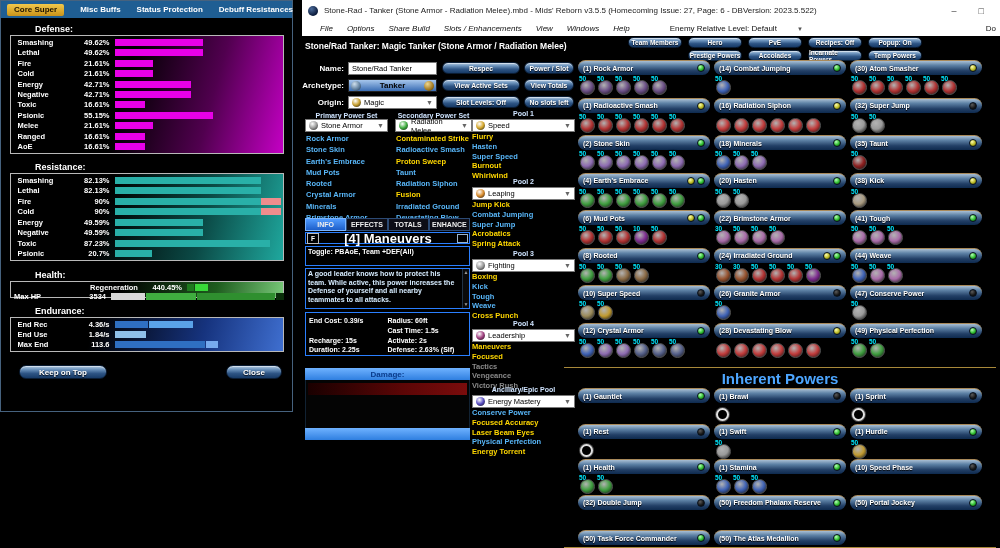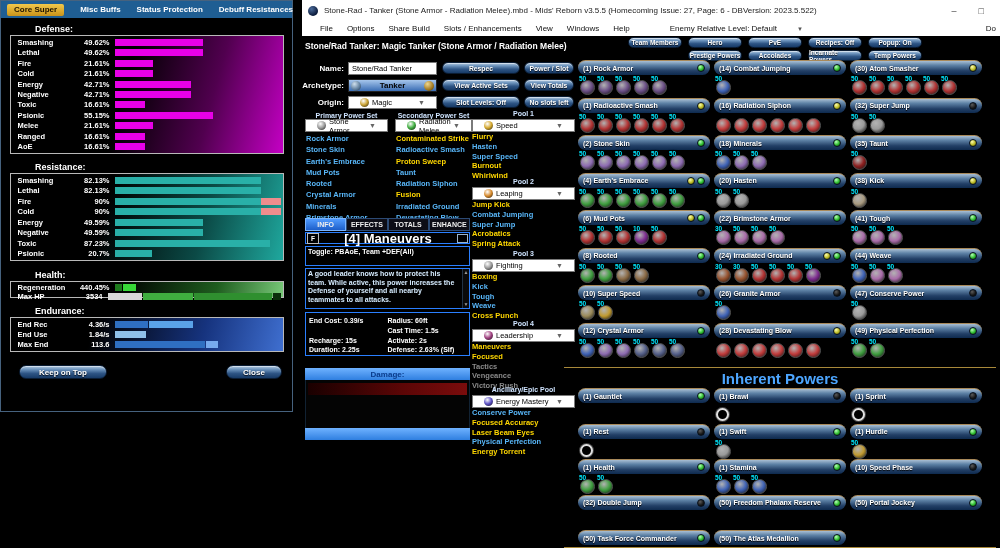--- a/index.html
+++ b/index.html
@@ -11,59 +11,59 @@
   .tfs-tb{height:13px;background:#383838;display:flex;align-items:center;padding:0 5px;}
   .tfs-tb .t-title{font-size:7.5px;color:#ddd8c8;}
   .tfs-close{margin-left:auto;color:#bbb;font-size:8px;line-height:8px;}
   .tfs-tabs{height:17px;background:#1f5e93;display:flex;align-items:center;padding:0 6px;gap:16px;}
   .t-tab{font-size:8px;font-weight:bold;color:#fff;white-space:nowrap;}
   .t-tab.active{background:linear-gradient(180deg,#f2c84b,#c8931a);color:#201500;padding:1.5px 7px;border-radius:2px;}
   .t-heading{font-size:9px;font-weight:bold;color:#fff;margin-left:34px;height:11px;}
   .t-box{width:274px;margin:0 auto;border:1px solid #b9b9b9;box-sizing:border-box;display:flex;flex-direction:column;justify-content:space-evenly;padding:1px 0;}
   .t-box.defense{height:119px;background:linear-gradient(105deg,#000 42%,#51004f 72%,#c400c4 100%);}
   .t-box.resistance{height:88px;background:linear-gradient(105deg,#000 35%,#0b4a46 70%,#1fa89e 100%);}
-  .t-box.health{height:17px;background:linear-gradient(105deg,#000 40%,#1e5c1e 75%,#79c979 100%);}
+  .t-box.health{height:17px;background:linear-gradient(105deg,#000 40%,#1e5c1e 75%,#79c979 100%);align-items:center;}
   .t-box.endurance{height:35px;background:linear-gradient(105deg,#000 30%,#16337e 70%,#3f6fd0 100%);}
   .s-row{display:flex;align-items:center;height:10px;}
   .s-label{width:60px;padding-left:7px;font-size:7.5px;font-weight:bold;color:#fff;white-space:nowrap;}
   .s-val{width:32px;text-align:right;font-size:7.5px;font-weight:bold;color:#fff;white-space:nowrap;}
   .s-bar{position:relative;flex:1;height:7px;margin:0 2px 0 5px;display:flex;gap:1px;}
   .s-seg{height:7px;}
   .s-cap{position:absolute;right:0;top:0;width:20px;height:7px;background:#ef8d8d;}
   .pill{background:linear-gradient(180deg,#b6cce2 0%,#6d94bd 28%,#2e5585 62%,#173a66 100%);border:1px solid #0a1c33;border-radius:8px;color:#fff;font-weight:bold;text-shadow:0 1px 1px rgba(0,0,0,.85);display:flex;align-items:center;justify-content:center;box-shadow:inset 0 1px 0 rgba(255,255,255,.45);box-sizing:border-box;}
   .tfs-btns{display:flex;justify-content:space-between;margin:13px 10px 0 18px;}
   .tfs-btns .pill{height:14px;font-size:8px;}
   #btn-keepontop{width:88px;}
   #btn-close{width:56px;}
 
   
   .mw{position:absolute;left:302px;top:0;width:698px;height:548px;background:#000;}
   .mw-tb{height:21px;background:#fff;display:flex;align-items:center;padding:0 6px;}
   .app-ic{width:10px;height:10px;border-radius:50%;background:radial-gradient(circle at 35% 30%,#4a6a9a,#0a1a3a 70%);margin-right:6px;flex:none;}
   .mw-title{font-size:8px;color:#222;white-space:nowrap;overflow:hidden;}
   .mw-ctl{margin-left:auto;display:flex;gap:22px;padding-right:10px;color:#444;font-size:9px;flex:none;}
   .mw-menu{height:15px;background:#fff;border-bottom:1px solid #d9d9d9;display:flex;align-items:center;font-size:8px;color:#111;padding-left:18px;gap:14px;}
-  .menu-item{white-space:nowrap;}
+  .menu-item{white-space:nowrap;font-style:italic;}
   .enemy-level{margin-left:26px;white-space:nowrap;}
   .dd-caret-sm{color:#555;font-size:6px;margin-left:6px;}
   .menu-right{margin-left:auto;padding-right:4px;}
   .mc{position:absolute;left:0;top:36px;right:0;bottom:0;background:#000;}
 
   .build-title{position:absolute;left:3px;top:5px;font-size:8.5px;font-weight:bold;color:#fff;white-space:nowrap;}
   .hdr-row{position:absolute;display:flex;gap:6px;}
   #hdr-row1{top:1px;left:326px;}
   #hdr-row2{top:14px;left:386px;}
   .hbtn{width:54px;height:11px;font-size:6.5px;border-radius:7px;}
 
   .form-label{position:absolute;left:0;width:42px;text-align:right;font-size:8px;font-weight:bold;color:#fff;}
   .inp{position:absolute;left:46px;width:89px;height:13px;background:#fff;border:1px solid #777;font-size:7.5px;color:#000;display:flex;align-items:center;padding:0 3px;box-sizing:border-box;}
   .arch{position:absolute;left:46px;width:89px;height:13px;background:linear-gradient(180deg,#a6c6ec,#3a6db4);border:1px solid #222;display:flex;align-items:center;justify-content:space-between;padding:0 2px;box-sizing:border-box;}
   .sphere{width:10px;height:10px;border-radius:50%;}
   .arch-name{font-size:8px;font-weight:bold;color:#000;}
-  .dd{background:#fff;border:1px solid #7a7a7a;height:13px;display:flex;align-items:center;padding:0 11px;box-sizing:border-box;font-size:7.5px;color:#000;}
+  .dd{background:#fff;border:1px solid #7a7a7a;height:13px;display:flex;align-items:center;padding:0 3px;box-sizing:border-box;font-size:7.5px;color:#000;}
   .dd-ic{width:9px;height:9px;border-radius:50%;margin-right:3px;flex:none;}
   .dd-caret{margin-left:auto;color:#666;font-size:7px;}
   .fbtn{position:absolute;height:12px;font-size:6.8px;}
 
   .ps-label{position:absolute;font-size:7px;font-weight:bold;color:#cfe4ff;text-align:center;}
   .ps-dd{position:absolute;top:83px;}
   .ps-list{position:absolute;top:97px;}
   .pitem{font-size:7.5px;font-weight:bold;line-height:11.3px;white-space:nowrap;}
   .st-t{color:#58b6f8}.st-a{color:#ffd700}.st-x{color:#8a8a8a}
   .pool{position:absolute;left:170px;width:103px;}

